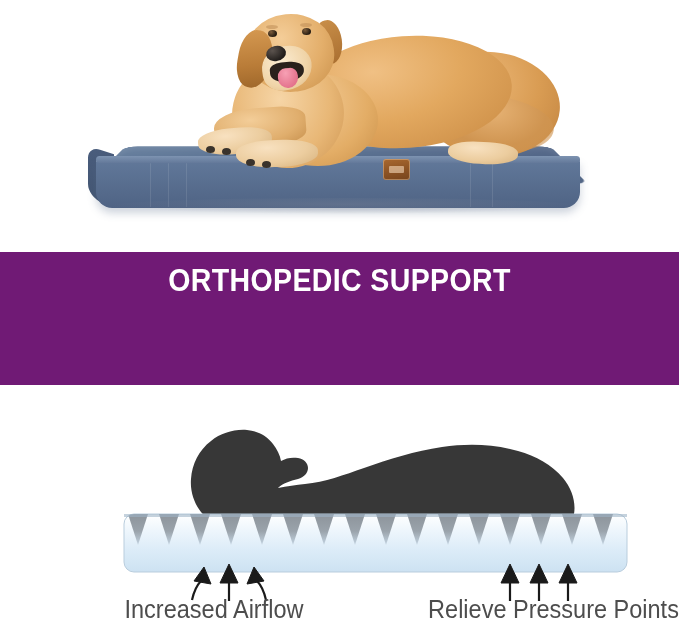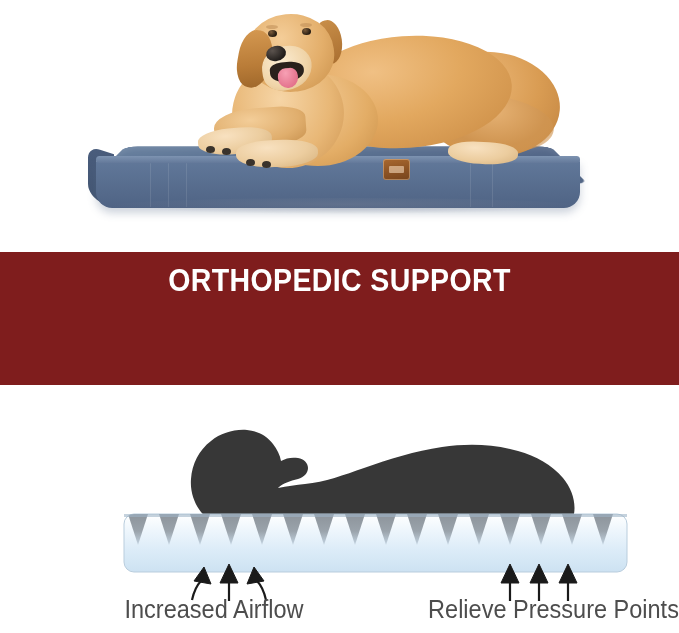--- a/index.html
+++ b/index.html
@@ -178,21 +178,21 @@
     background: radial-gradient(ellipse at 50% 25%, #e6b274 0%, #cf9450 60%, rgba(190,130,65,0) 100%);
     border-radius: 50%;
     transform: rotate(6deg);
   }
 
   
   #banner {
     position: absolute;
     left: 0; top: 252px;
     width: 679px; height: 133px;
-    background: #7f1d1d;
+    background: #701a75;
     color: #ffffff;
     text-align: center;
     box-sizing: border-box;
     padding-top: 9px;
   }
   #banner-title {
     font-size: 31px;
     font-weight: bold;
     letter-spacing: .4px;
     line-height: 40px;

